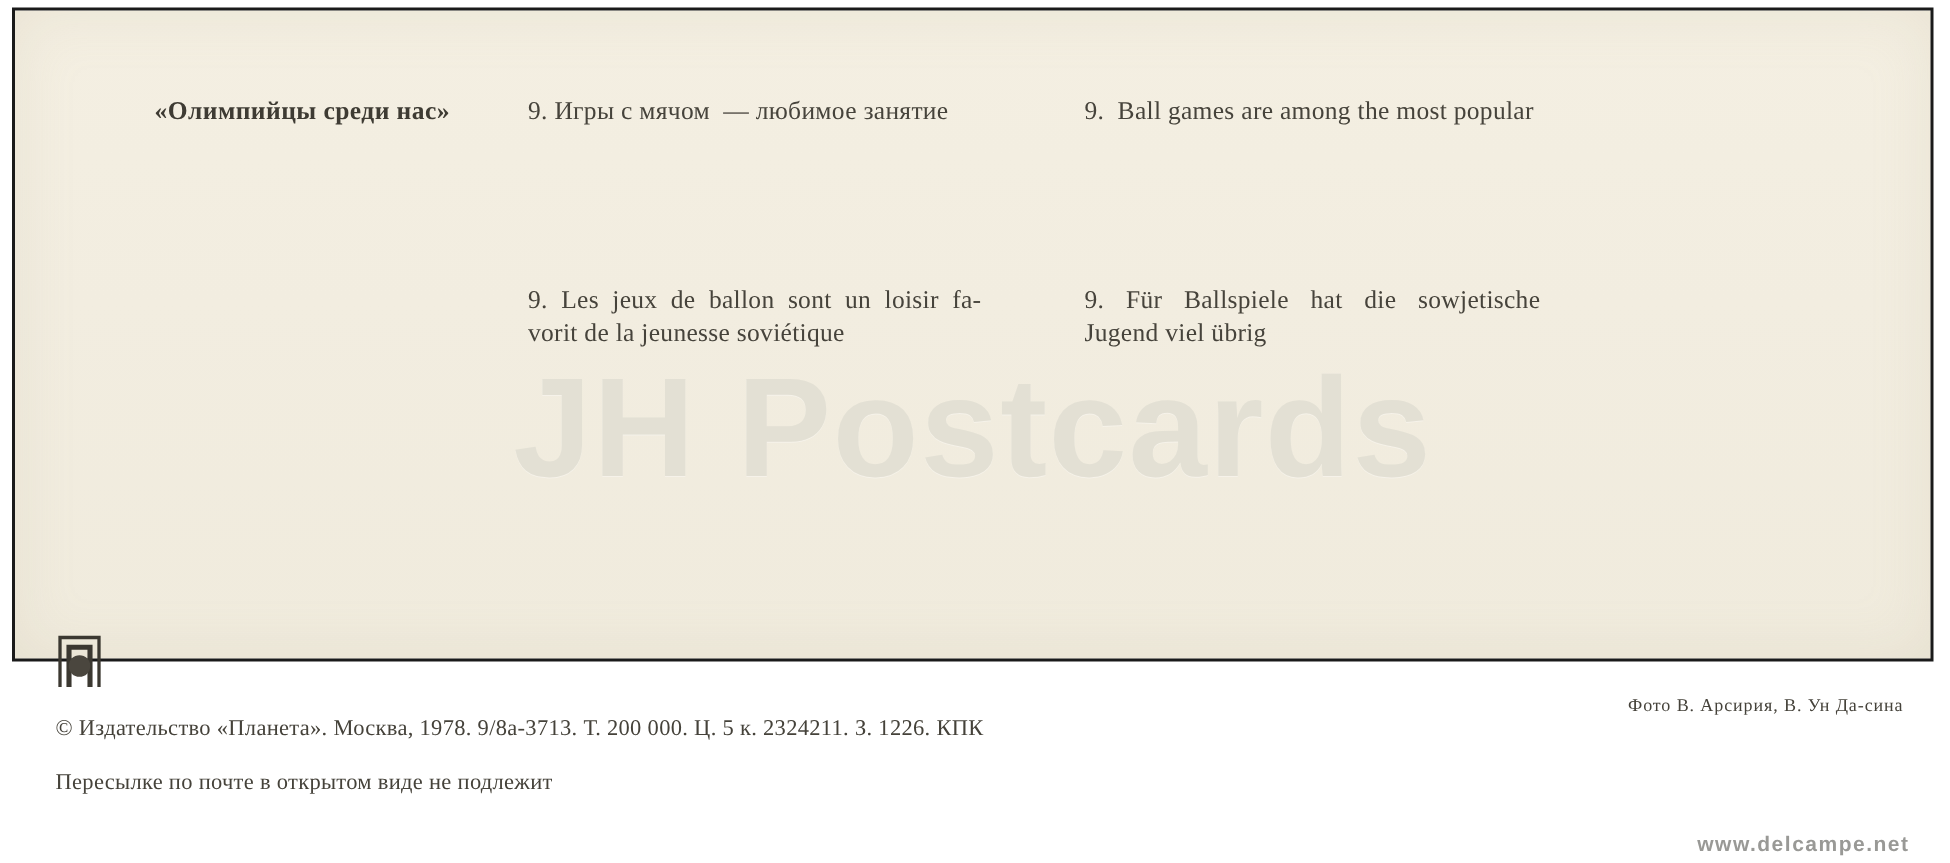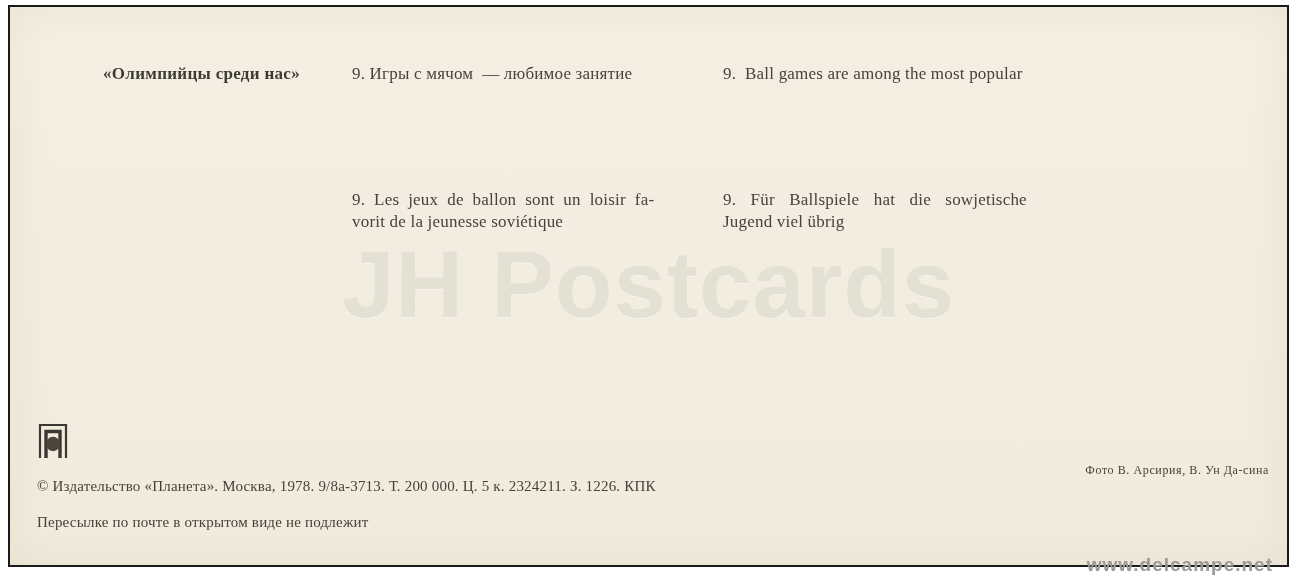--- a/index.html
+++ b/index.html
@@ -9,21 +9,21 @@
     background: #ffffff;
     font-family: "Liberation Serif", serif;
     overflow: hidden;
   }
   .page { position: absolute; inset: 0; }
 
   
   .card {
     position: absolute;
     left: 8px; top: 5px;
-    width: 1281px; height: 562px;
+    width: 1281px; height: 436px;
     border: 2px solid #1a1a1a;
     background: linear-gradient(180deg, #f4efe2 0%, #f2ede0 45%, #f0ebdd 100%);
     box-shadow: inset 0 0 40px rgba(188,178,150,0.18);
   }
   .card > * { position: absolute; }
 
   .series-title {
     left: 93px; top: 57px;
     font-size: 17px; font-weight: bold;
     letter-spacing: 0.3px;
@@ -78,21 +78,21 @@
 
   
   .wm-label {
     position: absolute;
     font-family: "Liberation Sans", sans-serif;
     color: #a2a29e;
   }
   .wm-left { left: 22px; top: 556px; font-size: 16px; letter-spacing: 1px; margin-top: 23px; }
   .wm-right {
     right: 27px; top: 554px;
-    font-size: 19px; letter-spacing: 1px;
+    font-size: 14px; letter-spacing: 1px;
     color: #999996; font-weight: bold;
   }
 </style>
 </head>
 <body>
 
 <div class="page">
 
   <div class="card">
 

